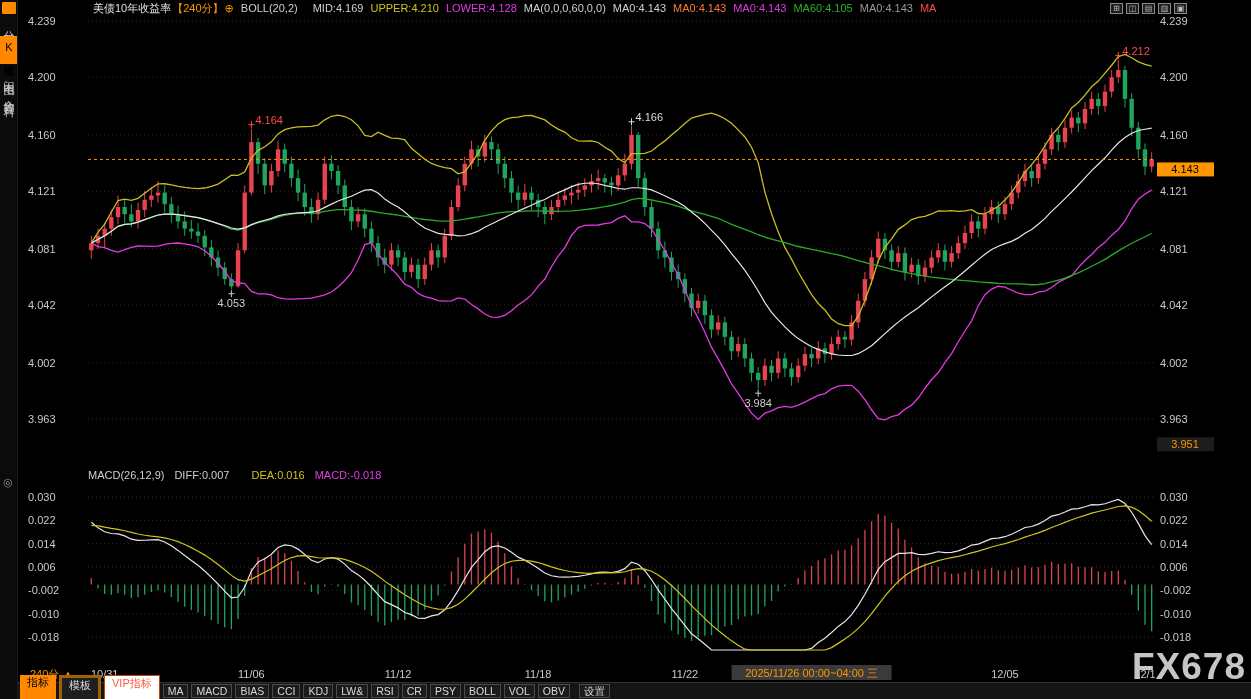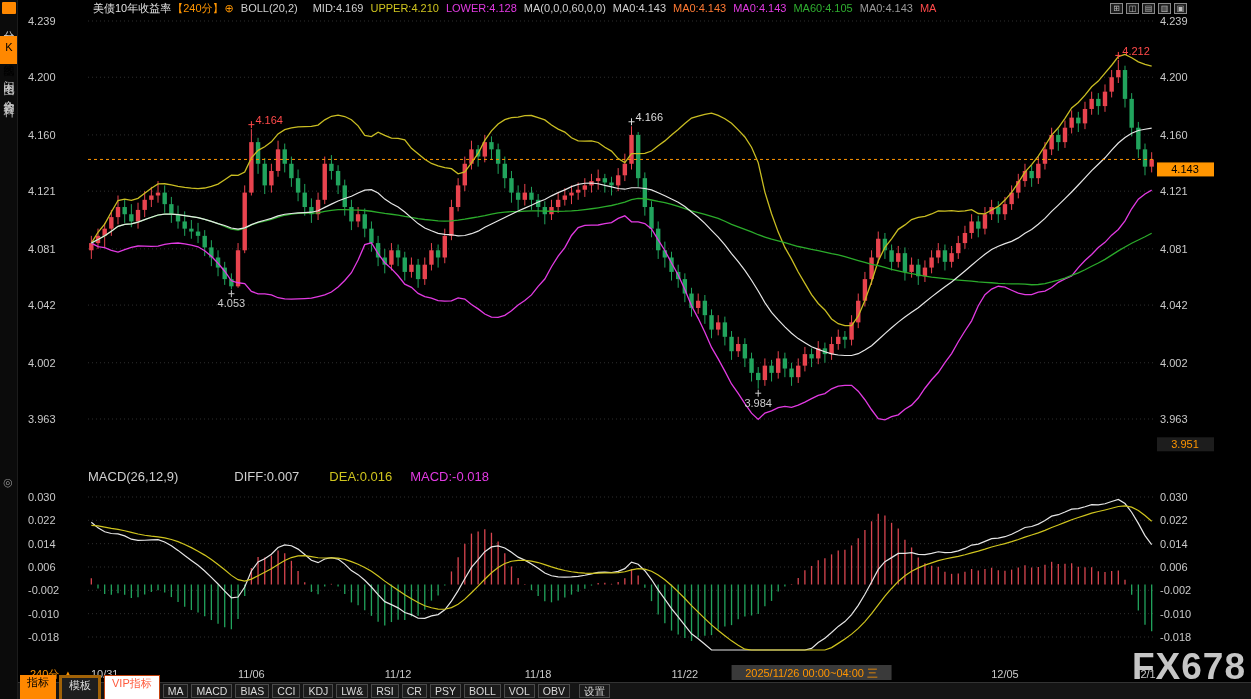--- a/index.html
+++ b/index.html
@@ -19,21 +19,21 @@
   .topbar .seg{margin-right:7px}
   .topbar .seg.tight{margin-right:1px}
   .win-icons{margin-left:auto;margin-right:64px;display:flex;gap:3px}
   .win-icons span{display:inline-block;width:13px;height:11px;border:1px solid #8a8a8a;background:#1d1d1d;color:#bbb;font-size:8px;line-height:9px;text-align:center;cursor:pointer}
 
   
   #chart{position:absolute;left:18px;top:16px;z-index:1}
   #chart text{font-family:"Liberation Sans",sans-serif}
 
   
-  .macd-head{position:absolute;left:88px;top:469px;display:flex;gap:18px;font-size:13px;z-index:3;white-space:nowrap}
+  .macd-head{position:absolute;left:88px;top:469px;display:flex;gap:10px;font-size:11px;z-index:3;white-space:nowrap}
 
   
   .watermark{position:absolute;right:5px;top:646px;font-size:37px;font-weight:bold;color:#c6c6c6;letter-spacing:1px;z-index:6}
 
   
   .toolbar{position:absolute;left:18px;top:682px;width:1233px;height:17px;background:#151515;border-top:1px solid #333;display:flex;align-items:center;gap:3px;font-size:11px;padding-left:2px;z-index:4}
   .tb-tab{padding:0 7px;height:33px;line-height:15px;cursor:pointer;color:#ddd}
   .tb-tab.active{background:#ff8800;color:#000}
   .tb-tab.plain{background:#1e1e1e;border:3px solid #a16207}
   .tb-tab.vip{background:#ffffff;border:1px solid #c2410c;color:#ff5a3c}
@@ -638,21 +638,21 @@
       <text x="520.140625" y="662" fill="#c9c9c9" text-anchor="middle" font-size="11">11/18</text>
       <text x="666.853125" y="662" fill="#c9c9c9" text-anchor="middle" font-size="11">11/22</text>
       <text x="986.953125" y="662" fill="#c9c9c9" text-anchor="middle" font-size="11">12/05</text>
       <text x="1126.996875" y="662" fill="#c9c9c9" text-anchor="middle" font-size="11">12/1</text>
       <rect x="713.559375" y="649" width="160" height="15" fill="#3a3a3a"></rect>
       <text x="793.559375" y="661" fill="#ff9500" text-anchor="middle" font-size="11">2025/11/26 00:00~04:00 三</text>
     </svg>
 
   <div class="macd-head">
     <span style="color: rgb(208, 208, 208);">MACD(26,12,9)</span>
-    <span style="color: rgb(208, 208, 208); margin-left: 38px;">DIFF:0.007</span>
+    <span style="color: rgb(208, 208, 208);">DIFF:0.007</span>
     <span style="color: rgb(207, 196, 30); padding-left: 12px;">DEA:0.016</span>
     <span style="color: rgb(226, 58, 226);">MACD:-0.018</span>
   </div>
 
   <div class="watermark">FX678</div>
 
   <div class="toolbar">
     <span class="tb-tab active">指标</span>
     <span class="tb-tab plain">模板</span>
     <span class="tb-tab vip">VIP指标</span>

